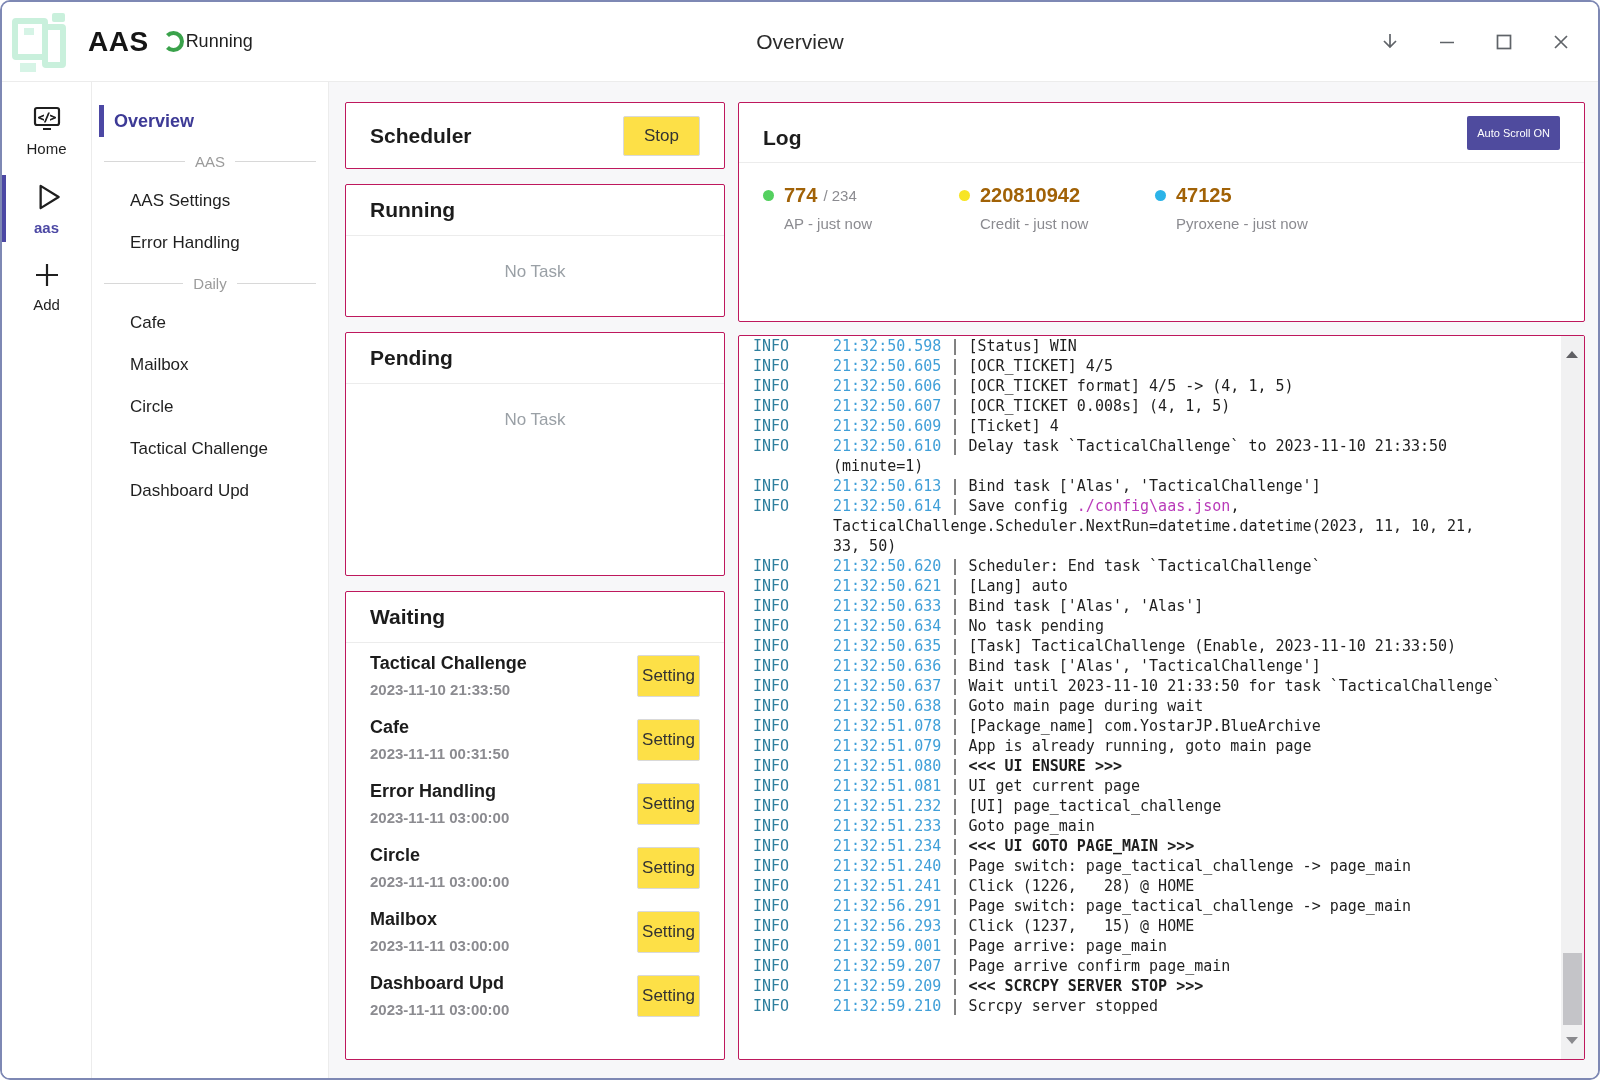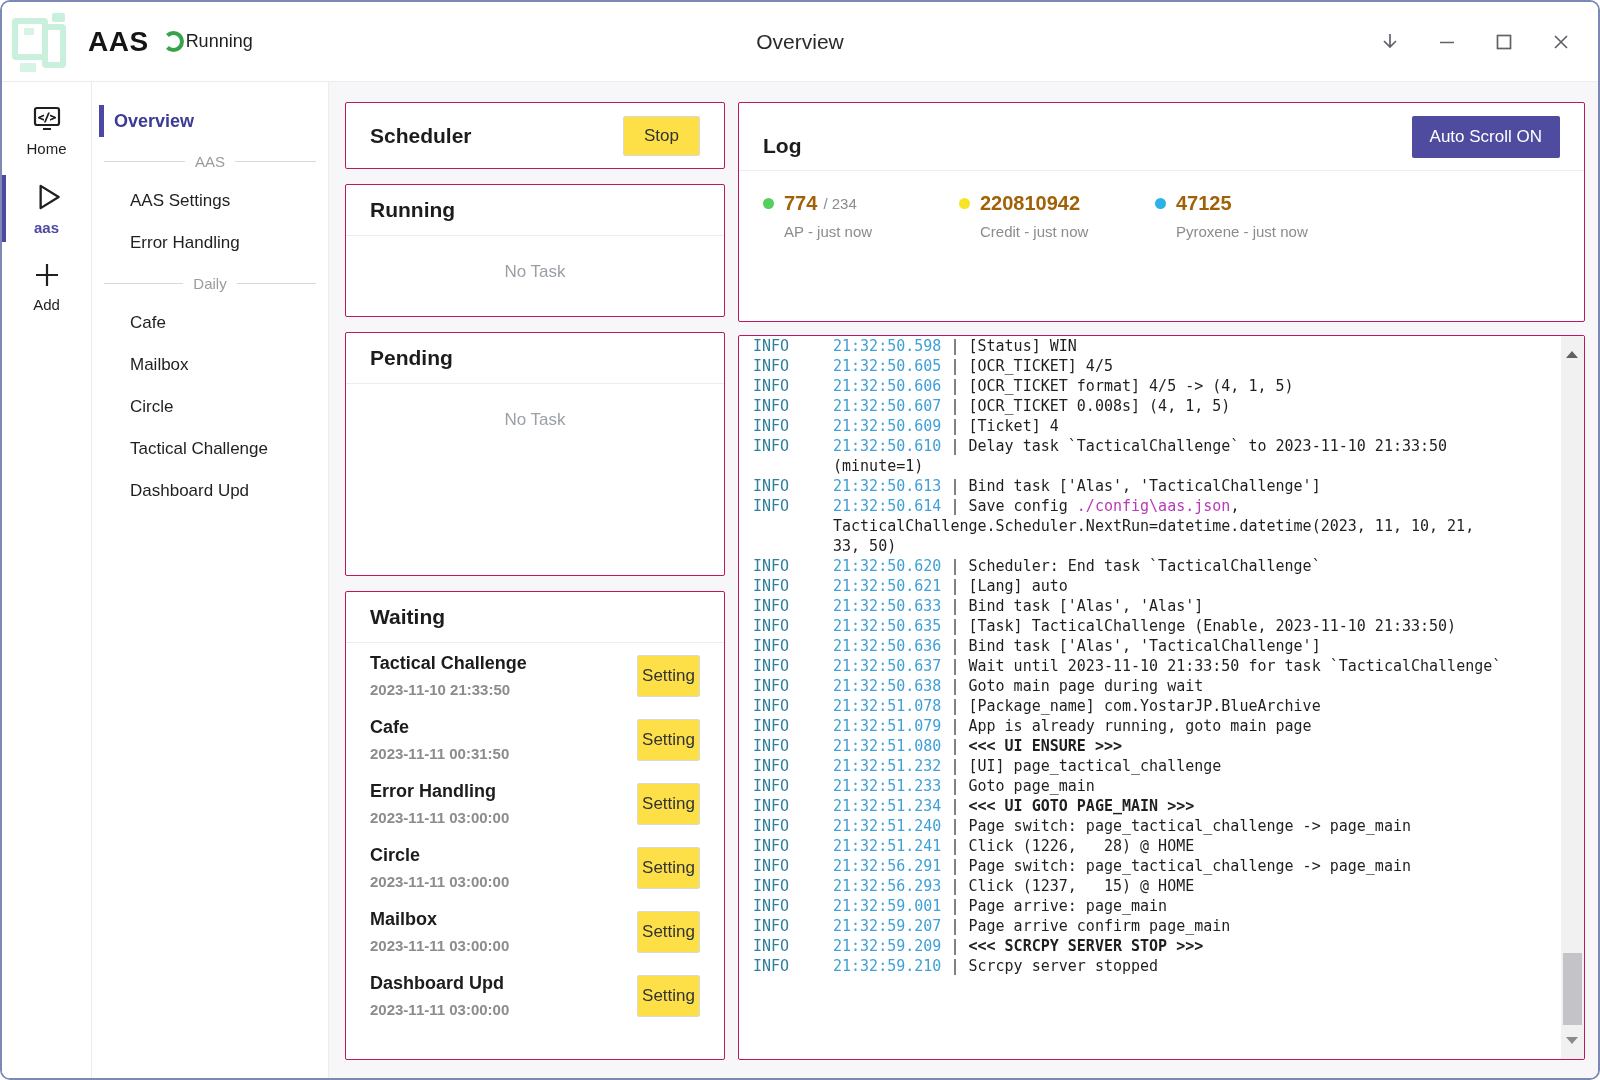--- a/index.html
+++ b/index.html
@@ -41,21 +41,21 @@
   .nav-line{flex:1;height:1px;background:#d8d8d8;}
   .nav-div-label{font-size:15px;color:#9b9b9b;}
 
   main{flex:1;display:flex;gap:13px;padding:20px 13px 18px 16px;overflow:hidden;}
   .col-left{width:380px;flex:none;display:flex;flex-direction:column;gap:15px;}
   .col-right{flex:1;display:flex;flex-direction:column;gap:13px;}
   .card{background:#fff;border:1px solid #be185d;border-radius:2px;gap:24px;}
   .card-head{display:flex;align-items:flex-end;justify-content:space-between;padding:13px 24px;border-bottom:1px solid #ececec;}
   .card-title{font-size:21px;font-weight:600;color:#1c1c1c;}
   .btn-outline{border:1px solid #d9d9d9;background:#fde047;font-size:17px;color:#333;padding:9px 20px;border-radius:2px;cursor:pointer;font-family:inherit;}
-  .btn-primary{border:none;background:#4f4b9e;color:#fff;font-size:17px;padding:11px 18px;border-radius:2px;cursor:pointer;font-family:inherit;}
+  .btn-primary{border:none;background:#4f4b9e;color:#fff;font-size:11px;padding:11px 10px;border-radius:2px;cursor:pointer;font-family:inherit;}
 
   .card-sched{height:67px;display:flex;align-items:center;justify-content:space-between;padding:0 24px;flex:none;}
   .card-running{height:133px;flex:none;}
   .card-pending{height:244px;flex:none;}
   .no-task{text-align:center;color:#9aa0a6;font-size:17px;padding-top:26px;}
   .card-waiting{flex:1;overflow:hidden;}
   .task-row{display:flex;align-items:center;justify-content:space-between;padding:10px 24px 9px 24px;}
   .task-name{font-size:18px;font-weight:600;color:#1c1c1c;margin-bottom:7px;}
   .task-time{font-size:15px;font-weight:600;color:#8b8b90;}
   .btn-setting{padding:10px 4px;}
@@ -286,27 +286,29 @@
               <div class="log-line"><span class="lv">INFO</span><span class="t">21:32:50.609</span><span class="sep"> | </span><span class="msg">[Ticket] 4</span></div>
               <div class="log-line"><span class="lv">INFO</span><span class="t">21:32:50.610</span><span class="sep"> | </span><span class="msg">Delay task `TacticalChallenge` to 2023-11-10 21:33:50</span></div>
               <div class="log-line"><span class="lv"></span><span class="msg">(minute=1)</span></div>
               <div class="log-line"><span class="lv">INFO</span><span class="t">21:32:50.613</span><span class="sep"> | </span><span class="msg">Bind task ['Alas', 'TacticalChallenge']</span></div>
               <div class="log-line"><span class="lv">INFO</span><span class="t">21:32:50.614</span><span class="sep"> | </span><span class="msg">Save config </span><span class="msg path">./config\aas.json</span><span class="msg">,</span></div>
               <div class="log-line"><span class="lv"></span><span class="msg">TacticalChallenge.Scheduler.NextRun=datetime.datetime(2023, 11, 10, 21,</span></div>
               <div class="log-line"><span class="lv"></span><span class="msg">33, 50)</span></div>
               <div class="log-line"><span class="lv">INFO</span><span class="t">21:32:50.620</span><span class="sep"> | </span><span class="msg">Scheduler: End task `TacticalChallenge`</span></div>
               <div class="log-line"><span class="lv">INFO</span><span class="t">21:32:50.621</span><span class="sep"> | </span><span class="msg">[Lang] auto</span></div>
               <div class="log-line"><span class="lv">INFO</span><span class="t">21:32:50.633</span><span class="sep"> | </span><span class="msg">Bind task ['Alas', 'Alas']</span></div>
+              <div class="log-line"><span class="lv">INFO</span><span class="t">21:32:50.634</span><span class="sep"> | </span><span class="msg">No task pending</span></div>
               <div class="log-line"><span class="lv">INFO</span><span class="t">21:32:50.635</span><span class="sep"> | </span><span class="msg">[Task] TacticalChallenge (Enable, 2023-11-10 21:33:50)</span></div>
               <div class="log-line"><span class="lv">INFO</span><span class="t">21:32:50.636</span><span class="sep"> | </span><span class="msg">Bind task ['Alas', 'TacticalChallenge']</span></div>
               <div class="log-line"><span class="lv">INFO</span><span class="t">21:32:50.637</span><span class="sep"> | </span><span class="msg">Wait until 2023-11-10 21:33:50 for task `TacticalChallenge`</span></div>
               <div class="log-line"><span class="lv">INFO</span><span class="t">21:32:50.638</span><span class="sep"> | </span><span class="msg">Goto main page during wait</span></div>
               <div class="log-line"><span class="lv">INFO</span><span class="t">21:32:51.078</span><span class="sep"> | </span><span class="msg">[Package_name] com.YostarJP.BlueArchive</span></div>
               <div class="log-line"><span class="lv">INFO</span><span class="t">21:32:51.079</span><span class="sep"> | </span><span class="msg">App is already running, goto main page</span></div>
               <div class="log-line"><span class="lv">INFO</span><span class="t">21:32:51.080</span><span class="sep"> | </span><span class="msg b">&lt;&lt;&lt; UI ENSURE &gt;&gt;&gt;</span></div>
+              <div class="log-line"><span class="lv">INFO</span><span class="t">21:32:51.081</span><span class="sep"> | </span><span class="msg">UI get current page</span></div>
               <div class="log-line"><span class="lv">INFO</span><span class="t">21:32:51.232</span><span class="sep"> | </span><span class="msg">[UI] page_tactical_challenge</span></div>
               <div class="log-line"><span class="lv">INFO</span><span class="t">21:32:51.233</span><span class="sep"> | </span><span class="msg">Goto page_main</span></div>
               <div class="log-line"><span class="lv">INFO</span><span class="t">21:32:51.234</span><span class="sep"> | </span><span class="msg b">&lt;&lt;&lt; UI GOTO PAGE_MAIN &gt;&gt;&gt;</span></div>
               <div class="log-line"><span class="lv">INFO</span><span class="t">21:32:51.240</span><span class="sep"> | </span><span class="msg">Page switch: page_tactical_challenge -&gt; page_main</span></div>
               <div class="log-line"><span class="lv">INFO</span><span class="t">21:32:51.241</span><span class="sep"> | </span><span class="msg">Click (1226,   28) @ HOME</span></div>
               <div class="log-line"><span class="lv">INFO</span><span class="t">21:32:56.291</span><span class="sep"> | </span><span class="msg">Page switch: page_tactical_challenge -&gt; page_main</span></div>
               <div class="log-line"><span class="lv">INFO</span><span class="t">21:32:56.293</span><span class="sep"> | </span><span class="msg">Click (1237,   15) @ HOME</span></div>
               <div class="log-line"><span class="lv">INFO</span><span class="t">21:32:59.001</span><span class="sep"> | </span><span class="msg">Page arrive: page_main</span></div>
               <div class="log-line"><span class="lv">INFO</span><span class="t">21:32:59.207</span><span class="sep"> | </span><span class="msg">Page arrive confirm page_main</span></div>
               <div class="log-line"><span class="lv">INFO</span><span class="t">21:32:59.209</span><span class="sep"> | </span><span class="msg b">&lt;&lt;&lt; SCRCPY SERVER STOP &gt;&gt;&gt;</span></div>

